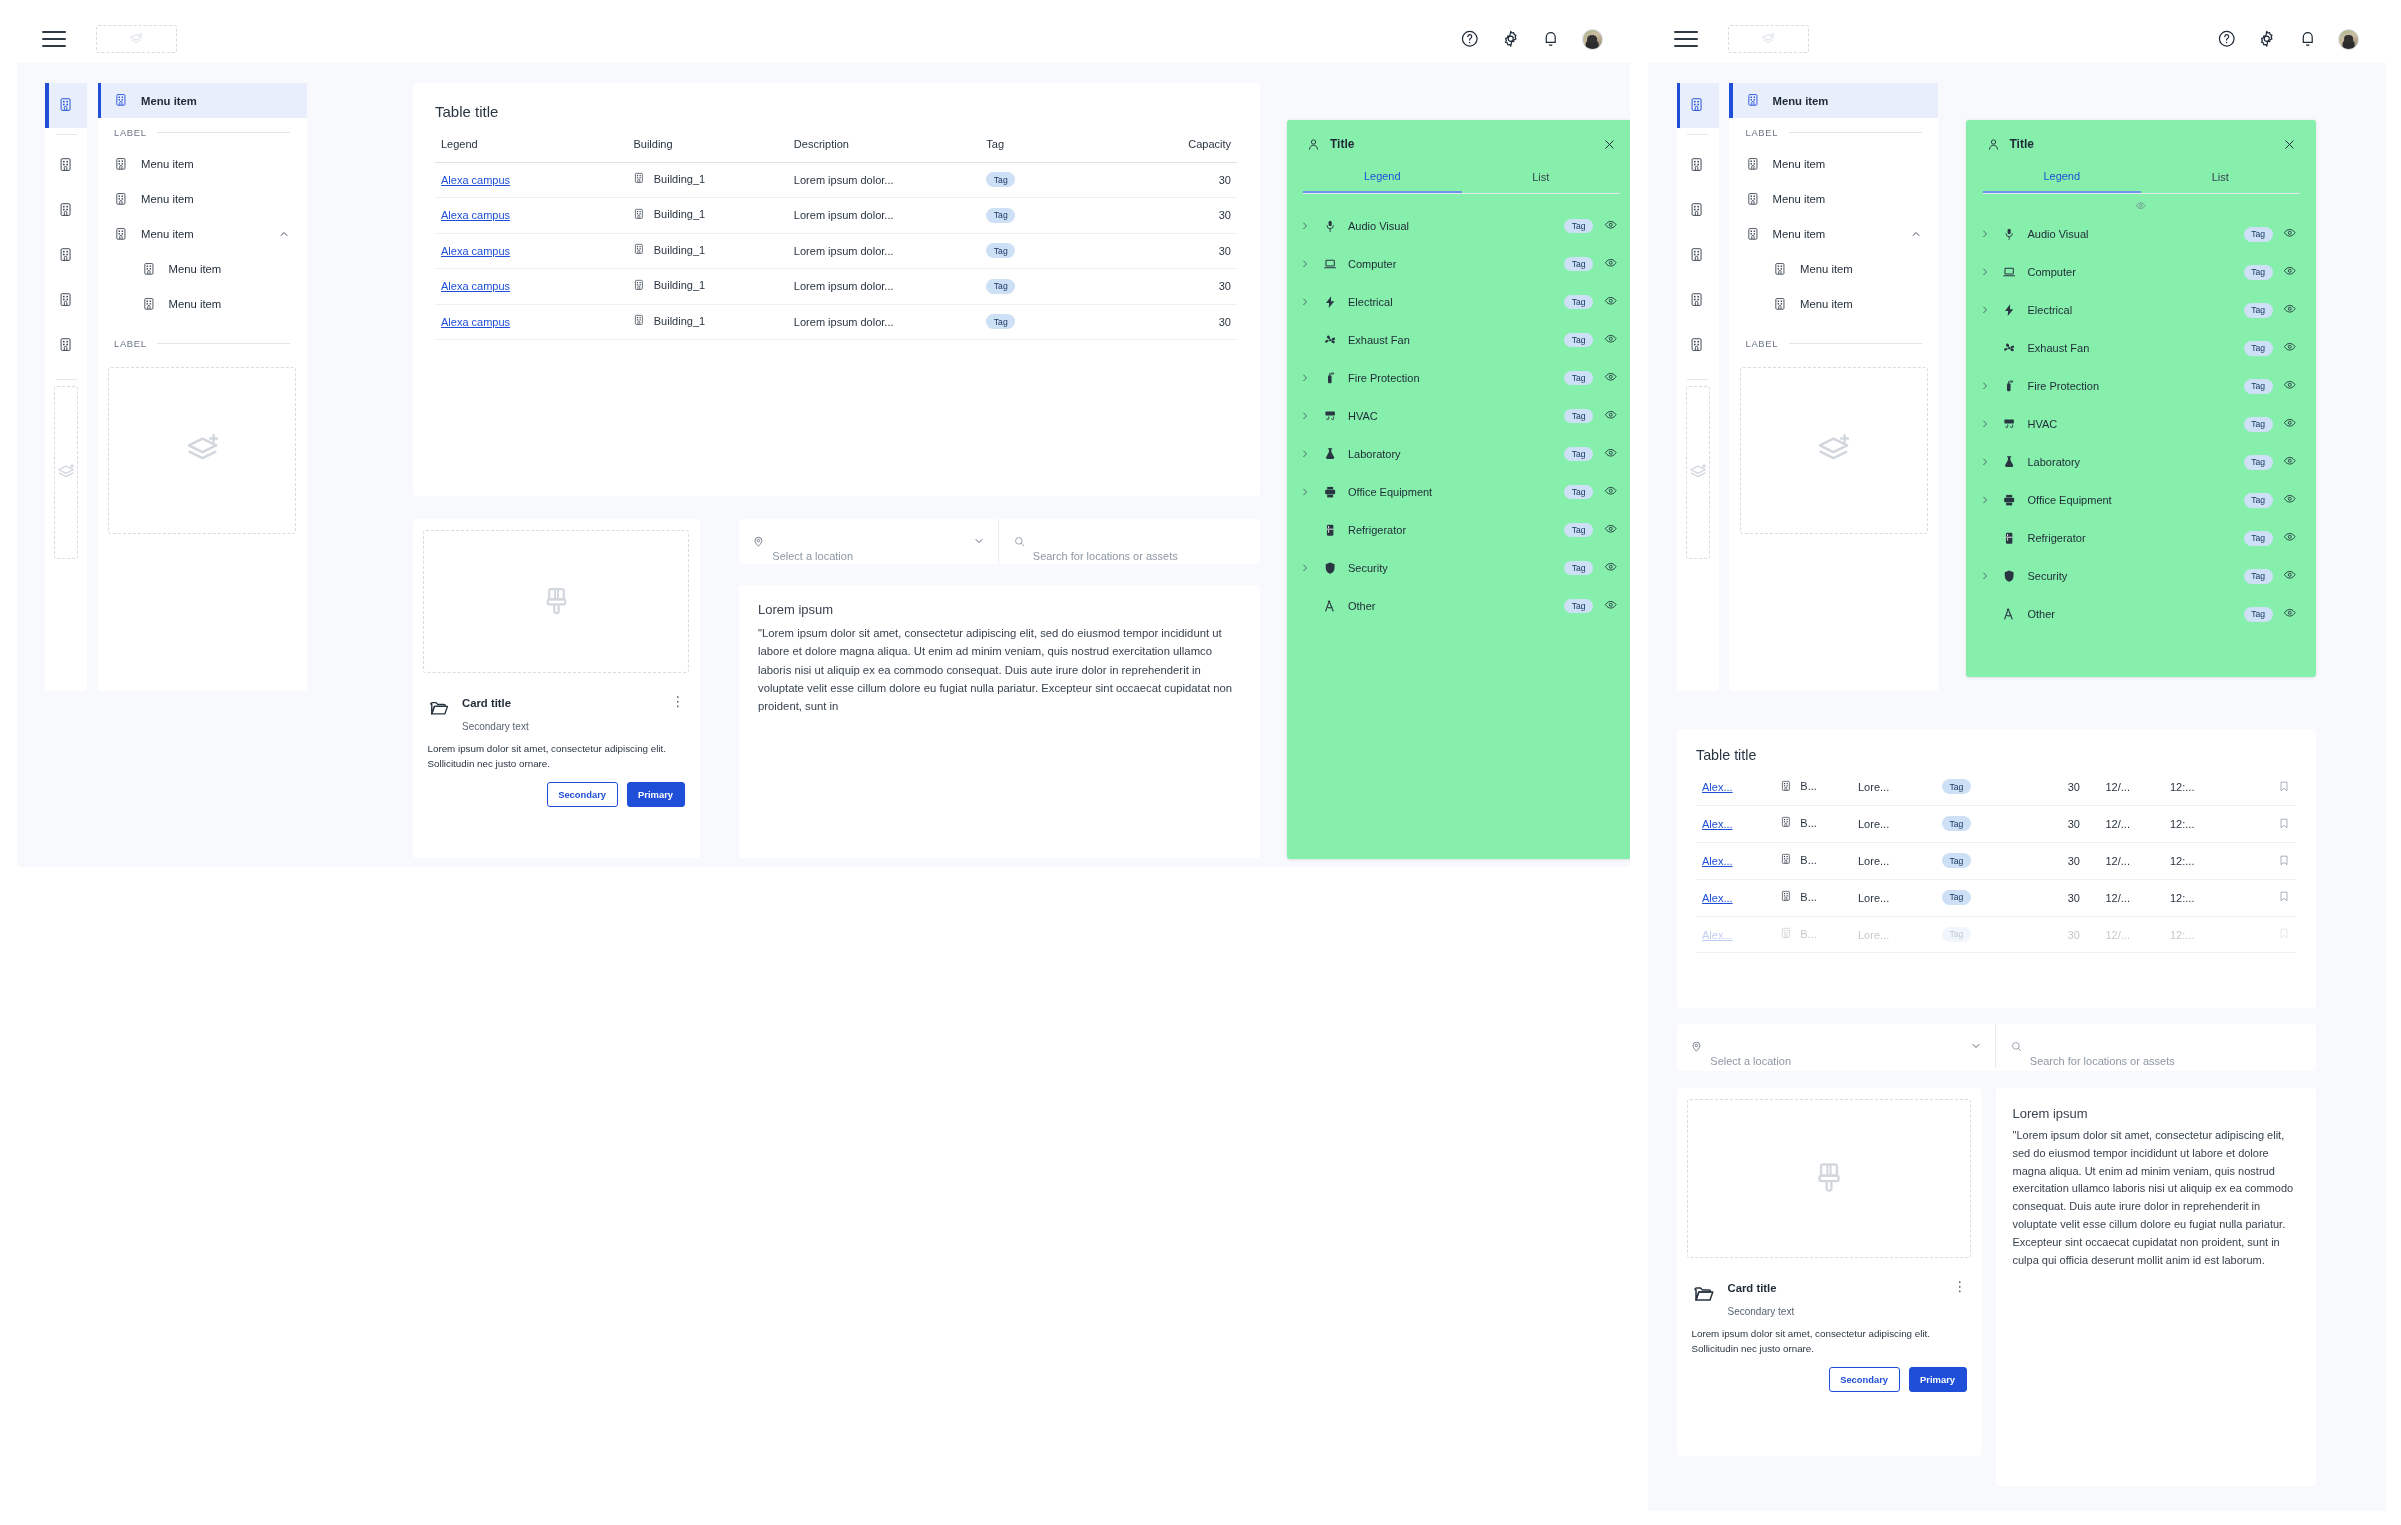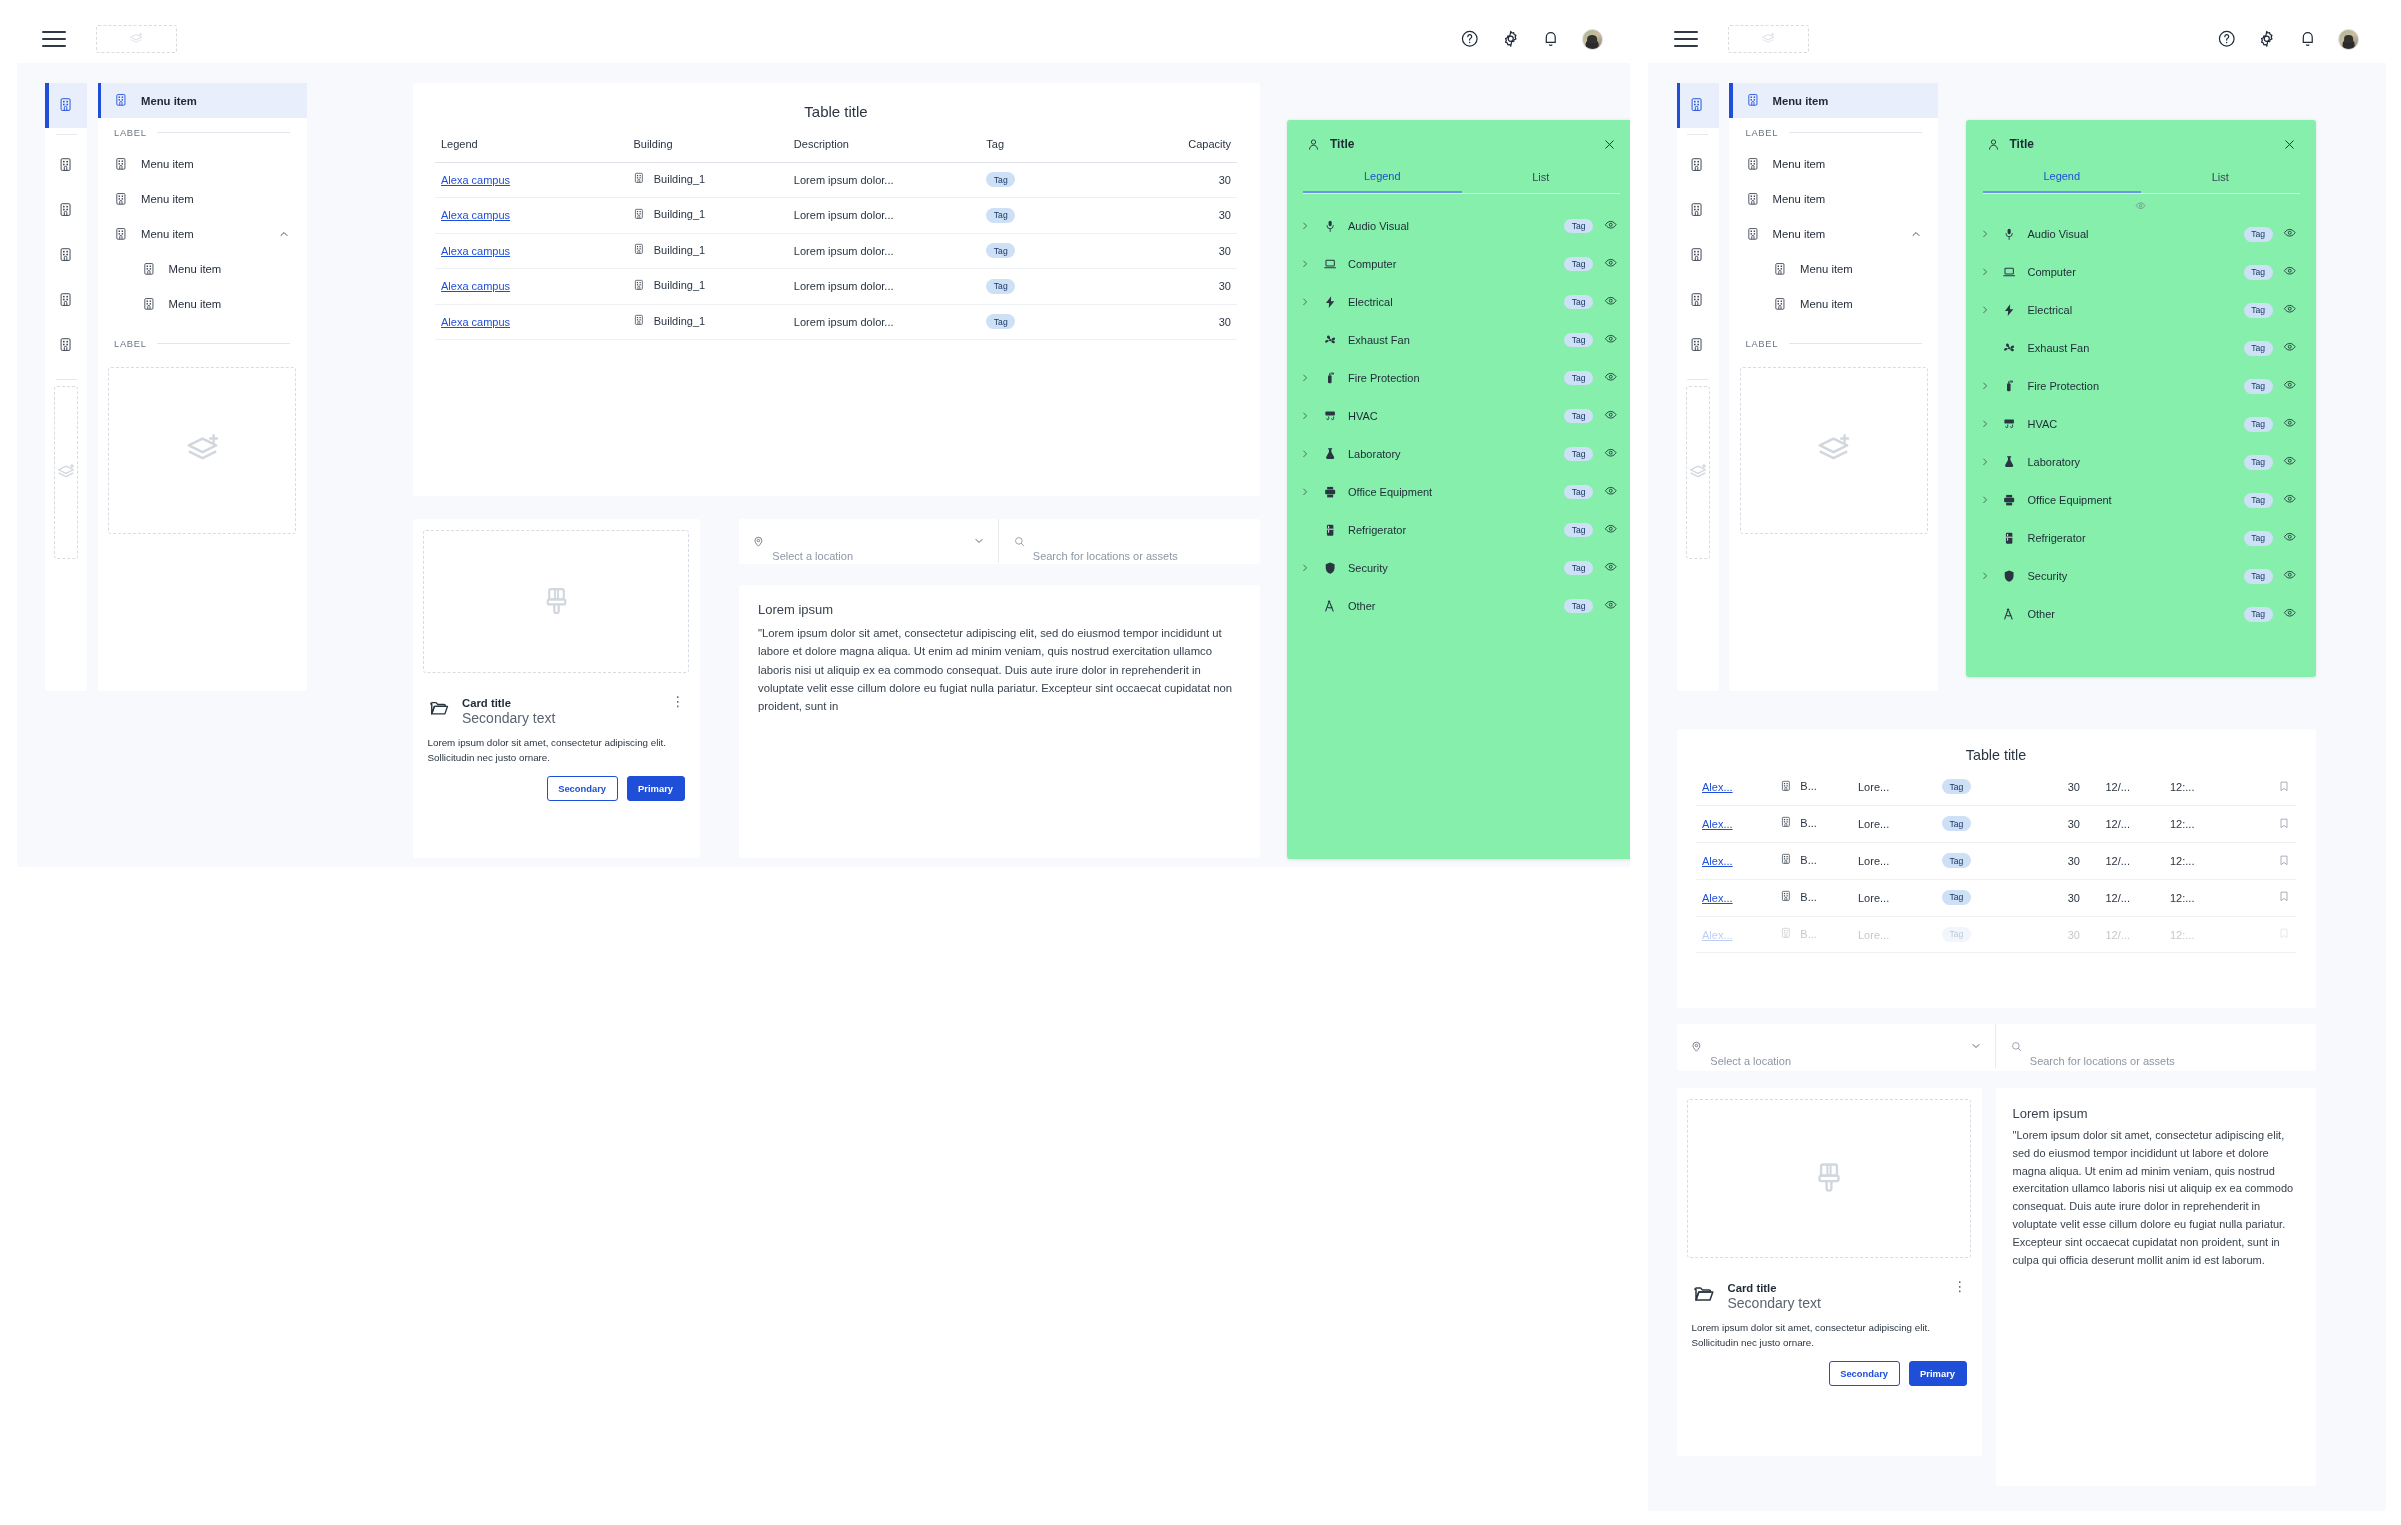--- a/index.html
+++ b/index.html
@@ -34,41 +34,41 @@
   .nav-item.sub { padding-left:44px; }
   .nav-label-row { display:flex; align-items:center; gap:10.5px; padding:0 16.5px; height:28.5px; }
   .nav-label-row span { font-size:9.4px; letter-spacing:0.7px; color:#6b7685; }
   .nav-label-row i { flex:1; height:0.8px; background:#e2e6ec; display:block; }
   .chev-up { margin-left:auto; margin-right:16.5px; color:#4a5562; }
   .nav-placeholder { margin:9px 10.5px 0; border:0.8px dashed #d7dce3; border-radius:3px; display:flex; align-items:center; justify-content:center; }
 
   
   .card { background:#ffffff; border-radius:3px; }
 
-  .table-title { font-size:15px; color:#2a3542; padding:19.5px 22.5px 15px;text-align:center; }
+  .table-title { font-size:15px; color:#2a3542; padding:19.5px 22.5px 15px; }
   table { width:100%; border-collapse:collapse; }
   th { text-align:left; font-size:11px; font-weight:normal; color:#2a3542; padding:3px 6px 12px; }
   th.right, td.right { text-align:right; }
   thead tr { border-bottom:1.1px solid #dfe3e9; }
   tbody tr { border-bottom:0.8px solid #edeff3; }
   td { font-size:11px; color:#2a3542; padding:9.8px 6px; }
   .link { color:#1f4fd8; text-decoration:underline; font-size:11px; cursor:pointer; }
   .cell-ico { display:inline-flex; align-items:center; gap:7.5px; }
   .tag { display:inline-block; background:#cde0f5; color:#16335f; font-size:8.6px; border-radius:7.5px; padding:2.3px 7.5px; line-height:1.2; }
 
   .tools { background:#ffffff; display:flex; border-radius:3px; overflow:hidden; }
   .tool { display:flex; align-items:center; gap:7.5px; padding:0 13.5px; font-size:11px; color:#5a6472; height:44px; }
   .tool .ph { color:#8d97a4;margin-top:30px; }
   .tool.sel { border-right:0.8px solid #e7eaef; }
   .tool .chev { margin-left:auto; color:#5a6472; }
 
   .imgph { border:0.8px dashed #d7dce3; border-radius:3px; display:flex; align-items:center; justify-content:center; }
   .card-head { display:flex; align-items:flex-start; gap:12px; padding:13.5px 15px 3px; }
   .card-title { font-size:11.3px; font-weight:bold; color:#1f2a37; }
-  .card-sub { font-size:14px; color:#5a6472; margin-top:1px; }
+  .card-sub { font-size:10px; color:#5a6472; margin-top:12px; }
   .kebab { margin-left:auto; color:#5a6472; font-size:13.5px; line-height:9px; letter-spacing:0; cursor:pointer; }
   .card-body { font-size:9.8px; color:#2a3542; line-height:1.5; padding:7.5px 15px 10.5px; }
   .card-actions { display:flex; justify-content:flex-end; gap:9px; padding:0 15px 13.5px; }
   .btn { font-size:9.4px; font-weight:bold; border-radius:3px; padding:6px 10.5px; cursor:pointer; }
   .btn.sec { color:#1f4fd8; background:#fff; border:0.8px solid #1f4fd8; }
   .btn.pri { color:#fff; background:#1f4fd8; border:0.8px solid #1f4fd8; }
 
   .lorem-h { font-size:13px; color:#39434f; padding:16.5px 19.5px 7.5px; }
   .lorem-p { font-size:11.3px; color:#39434f; line-height:1.62; padding:0 19.5px 15px; }
 

